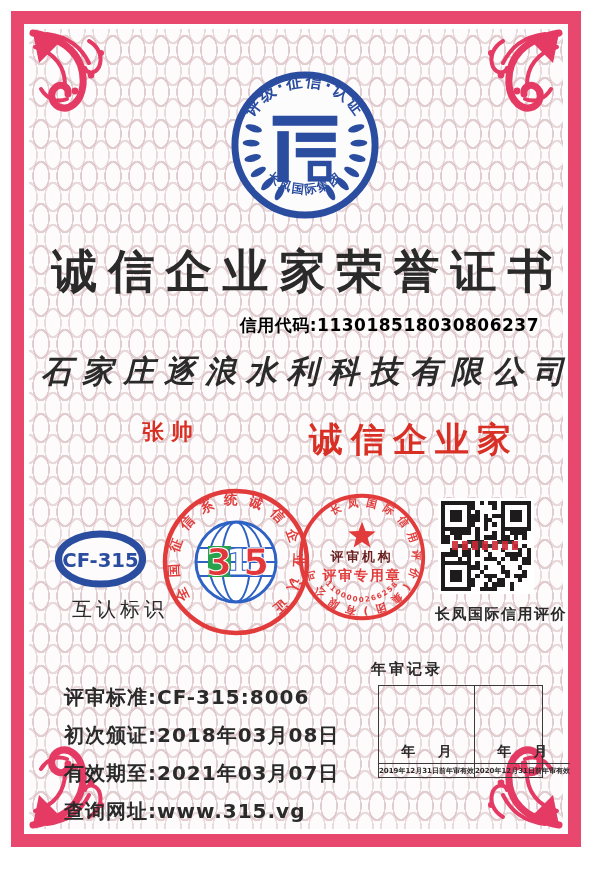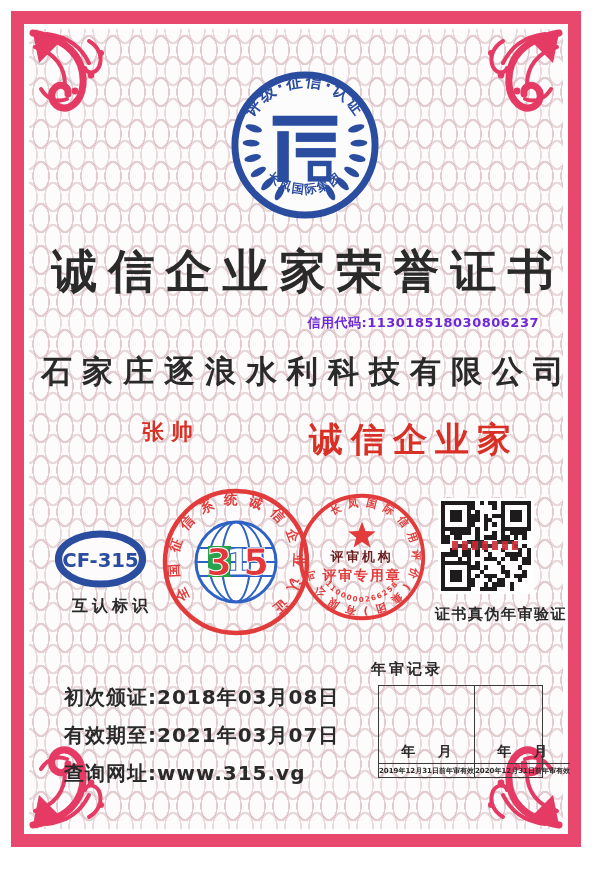--- a/index.html
+++ b/index.html
@@ -18,27 +18,27 @@
   .corner{position:absolute;width:96px;height:96px;}
   .corner.tl{left:0;top:0;}
   .corner.tr{right:0;top:0;transform:scaleX(-1);}
   .corner.bl{left:0;bottom:0;transform:scaleY(-1);}
   .corner.br{right:0;bottom:0;transform:scale(-1,-1);}
   
   .abs{position:absolute;}
   .emblem{left:228px;top:68px;width:154px;height:154px;}
   .title{top:241px;left:0;right:0;text-align:center;font-size:46px;font-weight:bold;
          color:#2a2a2a;letter-spacing:11px;text-indent:11px;white-space:nowrap;}
-  .credit{top:314px;right:66px;font-size:13px;font-weight:bold;color:#6d28d9;letter-spacing:.5px;}
+  .credit{top:314px;right:66px;font-size:17px;font-weight:bold;color:#000000;letter-spacing:.5px;}
   .company{top:351px;left:0;right:0;text-align:center;font-size:31px;font-weight:bold;
-           color:#2a2a2a;letter-spacing:10px;text-indent:10px;white-space:nowrap;}
+           color:#2a2a2a;letter-spacing:10px;text-indent:10px;white-space:nowrap;font-style:italic;}
   .person{left:142px;top:417px;font-size:22px;font-weight:bold;color:#d93025;letter-spacing:7px;}
   .honor{left:309px;top:417px;font-size:34px;font-weight:bold;color:#d93025;letter-spacing:8px;white-space:nowrap;}
   .cfoval{left:54px;top:530px;width:93px;height:58px;}
-  .mutual{left:72px;top:596px;font-size:16px;font-weight:bold;color:#2a2a2a;letter-spacing:4px;}
+  .mutual{left:72px;top:596px;font-size:20px;font-weight:normal;color:#2a2a2a;letter-spacing:4px;}
   .seal315{left:161px;top:487px;width:150px;height:150px;}
   .agencyseal{left:295px;top:490px;width:134px;height:134px;}
   .qrwrap{left:438px;top:498px;width:96px;height:96px;background:#fff;padding:3px;box-sizing:border-box;}
   .qr{display:grid;grid-template-columns:repeat(21,1fr);grid-auto-rows:1fr;width:100%;height:100%;}
   .qr i{display:block;background:#ffffff;}
   .qr i.b{background:#1d1b1b;}
   .qrover{left:452px;top:541px;width:68px;height:9px;
           background:repeating-linear-gradient(90deg,rgba(206,42,52,.9) 0 6px,rgba(255,255,255,.12) 6px 10px);}
   .qrcap{left:435px;top:605px;font-size:15px;font-weight:bold;color:#2a2a2a;letter-spacing:1.5px;}
   .details{left:64px;top:678px;color:#2a2a2a;}
@@ -650,23 +650,24 @@
         <i class=""></i>
         <i class=""></i>
         <i class="b"></i>
         <i class=""></i>
         <i class=""></i>
         <i class=""></i>
         <i class=""></i>
       </div>
   </div>
   <div class="abs qrover"></div>
-  <div class="abs qrcap">证书真伪年审验证</div>
+  <div class="abs qrcap">长凤国际信用评价</div>
 
   <div class="abs details">
+    <div class="dline">评审标准:CF-315:8006</div>
     <div class="dline">初次颁证:2018年03月08日</div>
     <div class="dline">有效期至:2021年03月07日</div>
     <div class="dline">查询网址:www.315.vg</div>
   </div>
 
   <div class="abs revtitle">年审记录</div>
   <div class="abs revbox">
     <div class="revcell">
       <div class="revmain">
         <span>年</span>

